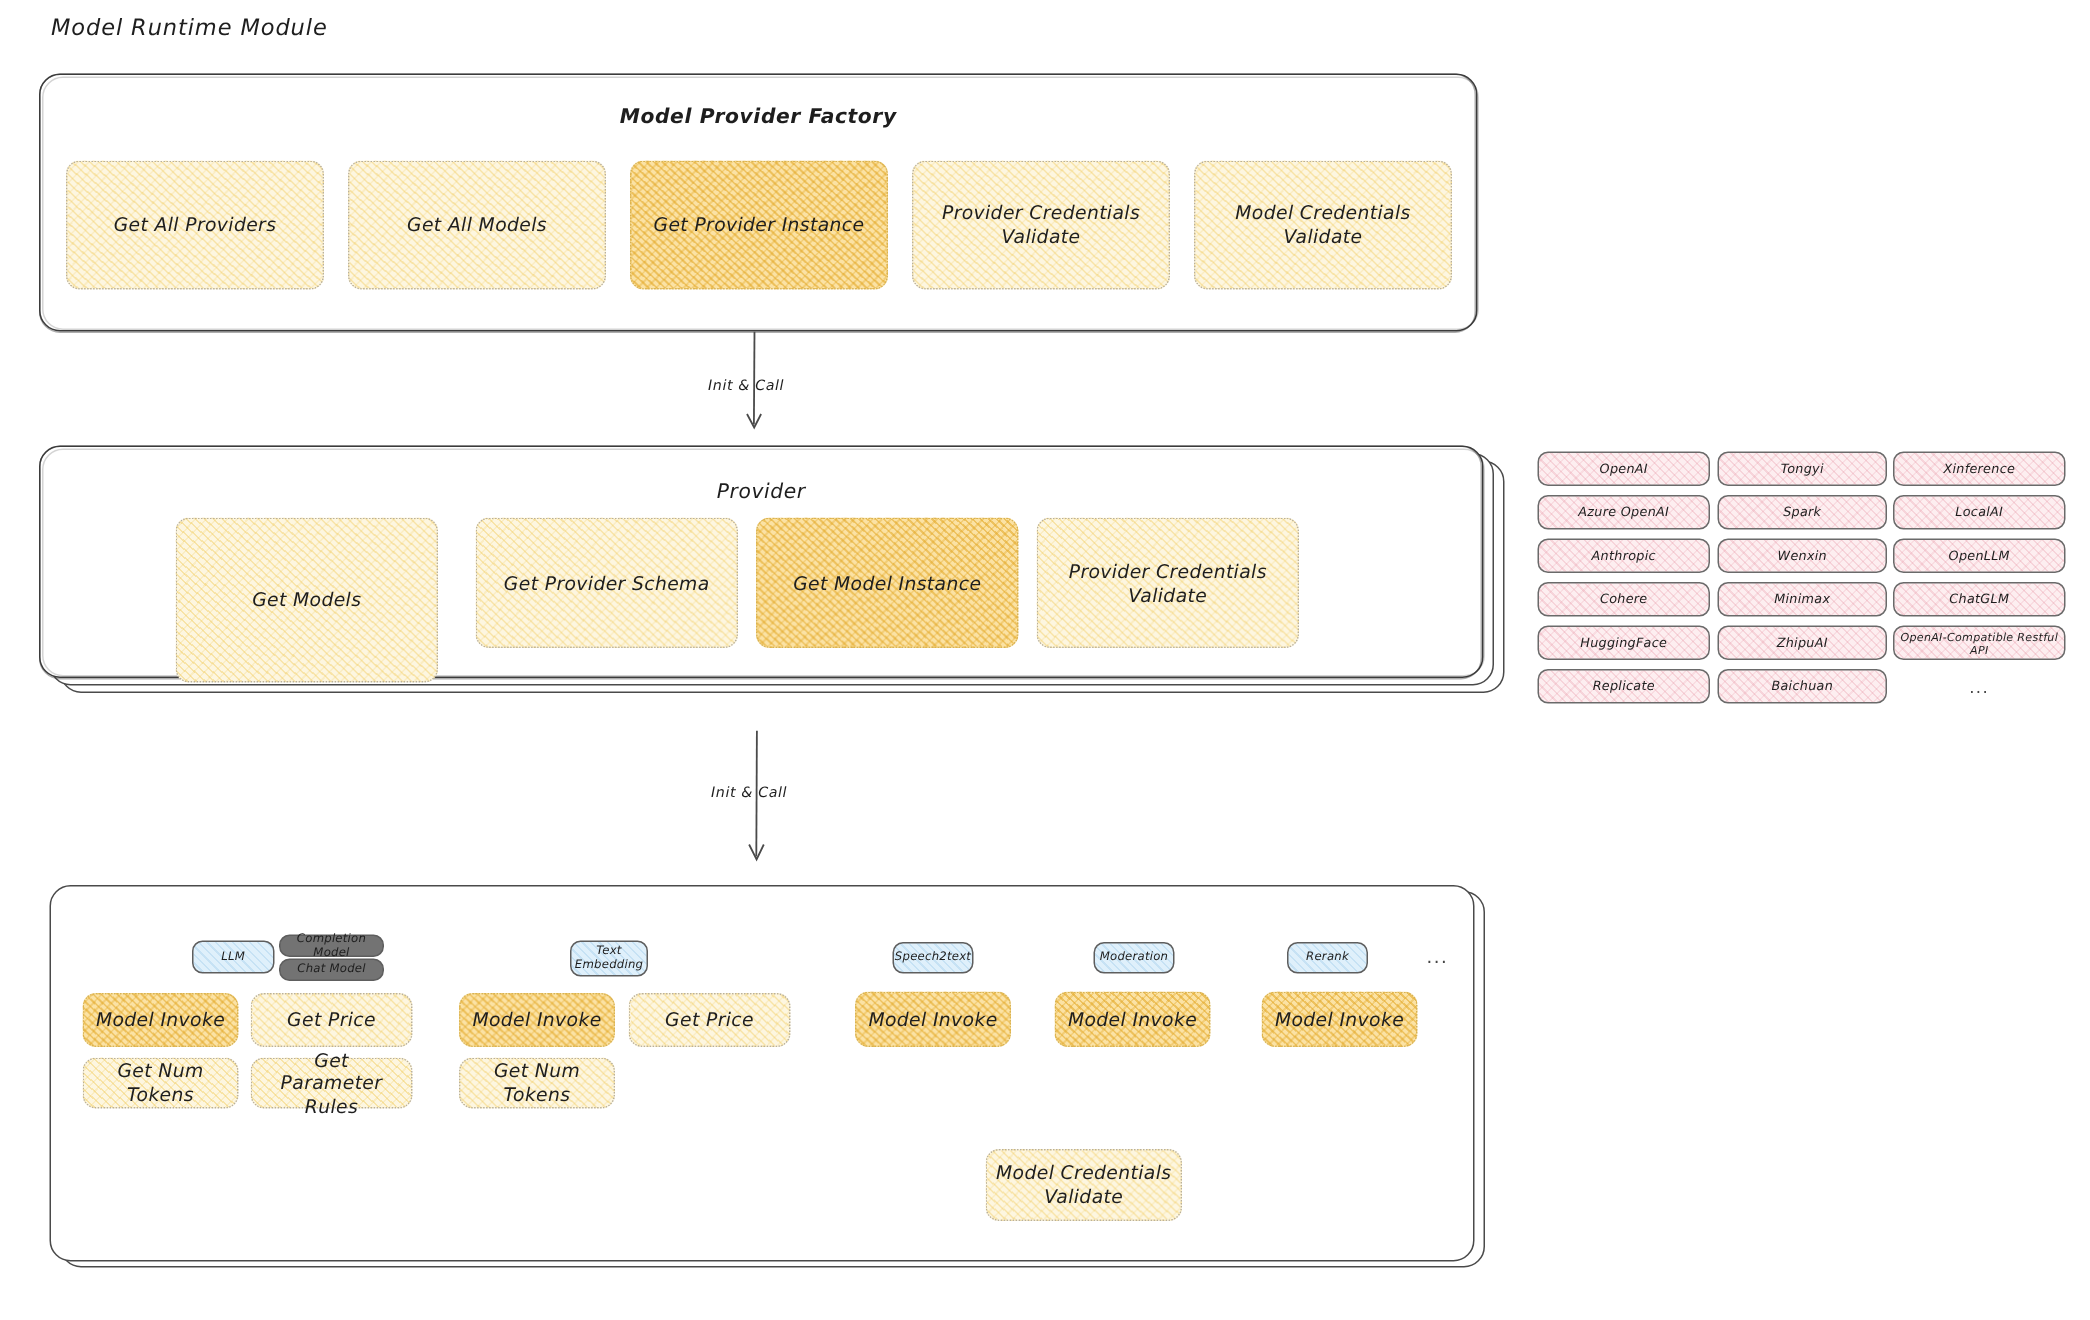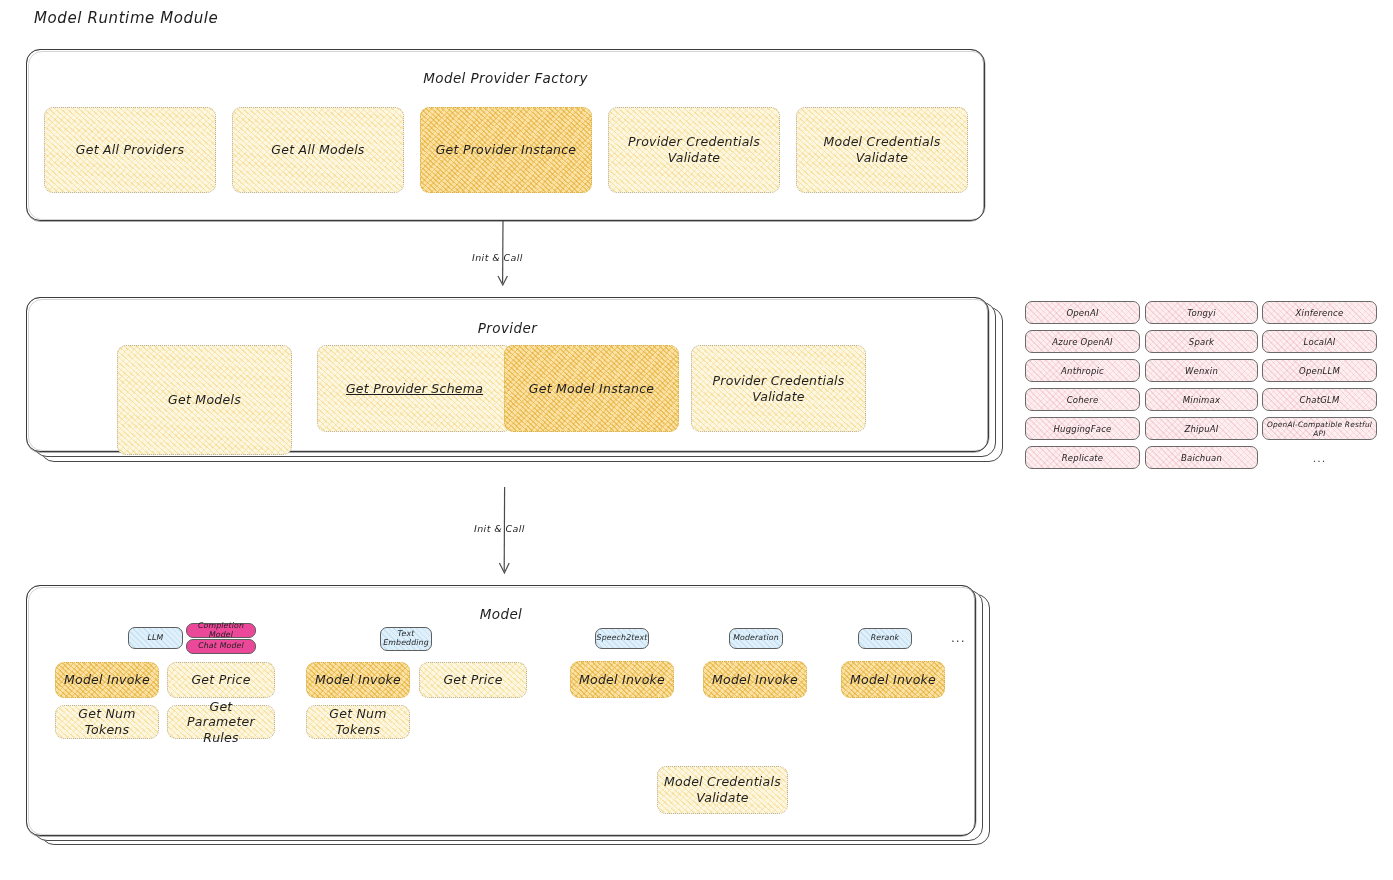--- a/index.html
+++ b/index.html
@@ -128,21 +128,21 @@
     border-radius: 7px;
     display: flex;
     align-items: center;
     justify-content: center;
     text-align: center;
     font-size: 7.8px;
     line-height: 1.15;
     color: #1e1e1e;
     font-style: italic;
     border: 1.1px solid #5e5e5e;
-    background: #ec4899;
+    background: #737373;
     padding: 1px 3px;
     letter-spacing: .15px;
   }
   .badge.blue {
     background-color: #dff0fb;
     background-image:
       repeating-linear-gradient(45deg, rgba(110,175,220,.22) 0px, rgba(110,175,220,.22) 1px, rgba(255,255,255,0) 1px, rgba(255,255,255,0) 4px);
   }
 
   
@@ -162,21 +162,21 @@
     letter-spacing: 1px;
   }
 </style>
 </head>
 <body>
 
 <div id="canvas">
 
   <div class="page-title hand">Model Runtime Module</div>
 
-  <div class="container sketch" style="left:26px; top:49px; width:959px; height:172px;">
+  <div class="container sketch" style="left:26px; top:49px; width:959px; height:172px;font-weight:bold;">
     <div class="container-title hand" style="top:20px;">Model Provider Factory</div>
   </div>
 
   <div class="box hand" style="left:44px; top:107px; width:172px; height:86px;">Get All Providers</div>
   <div class="box hand" style="left:232px; top:107px; width:172px; height:86px;">Get All Models</div>
   <div class="box strong hand" style="left:420px; top:107px; width:172px; height:86px;">Get Provider Instance</div>
   <div class="box hand" style="left:608px; top:107px; width:172px; height:86px;">Provider Credentials Validate</div>
   <div class="box hand" style="left:796px; top:107px; width:172px; height:86px;">Model Credentials Validate</div>
 
   <svg class="arrow" style="left:488px; top:221px;" width="30" height="80" viewBox="0 0 30 80">
@@ -185,21 +185,21 @@
   </svg>
   <div class="arrow-label hand" style="left:472px; top:252px;">Init &amp; Call</div>
 
   <div class="stack-layer" style="left:40px; top:307px; width:963px; height:155px;"></div>
   <div class="stack-layer" style="left:33px; top:302px; width:963px; height:155px;"></div>
   <div class="container sketch" style="left:26px; top:297px; width:963px; height:155px;">
     <div class="container-title hand" style="top:22px;">Provider</div>
   </div>
 
   <div class="box hand" style="left:117px; top:345px; width:175px; height:110px;">Get Models</div>
-  <div class="box hand" style="left:317px; top:345px; width:195px; height:87px;text-decoration:underline;">Get Provider Schema</div>
+  <div class="box hand" style="left:317px; top:345px; width:175px; height:87px;">Get Provider Schema</div>
   <div class="box strong hand" style="left:504px; top:345px; width:175px; height:87px;">Get Model Instance</div>
   <div class="box hand" style="left:691px; top:345px; width:175px; height:87px;">Provider Credentials Validate</div>
 
   <div class="chip hand" style="left:1025px; top:301px; width:115px; height:23px;">OpenAI</div>
   <div class="chip hand" style="left:1025px; top:330px; width:115px; height:23px;">Azure OpenAI</div>
   <div class="chip hand" style="left:1025px; top:359px; width:115px; height:23px;">Anthropic</div>
   <div class="chip hand" style="left:1025px; top:388px; width:115px; height:23px;">Cohere</div>
   <div class="chip hand" style="left:1025px; top:417px; width:115px; height:23px;">HuggingFace</div>
   <div class="chip hand" style="left:1025px; top:446px; width:115px; height:23px;">Replicate</div>
 
@@ -218,23 +218,20 @@
   <div class="chip-ellipsis hand" style="left:1262px; top:452px; width:115px;">...</div>
 
   <svg class="arrow" style="left:490px; top:487px;" width="30" height="100" viewBox="0 0 30 100">
     <path d="M14.6 0 L14.2 84" stroke="#4a4a4a" stroke-width="1.2" fill="none"></path>
     <path d="M9.4 76 L14.4 86 L19.2 76" stroke="#4a4a4a" stroke-width="1.2" fill="none"></path>
   </svg>
   <div class="arrow-label hand" style="left:474px; top:523px;">Init &amp; Call</div>
 
   <div class="stack-layer" style="left:40px; top:594px; width:950px; height:251px;"></div>
   <div class="stack-layer" style="left:33px; top:590px; width:950px; height:251px;"></div>
-  <div class="container sketch" style="left:26px; top:585px; width:950px; height:251px;">
-    <div class="container-title hand" style="top:20px;">Model</div>
-  </div>
 
   <div class="badge blue hand" style="left:128px; top:627px; width:55px; height:22px;">LLM</div>
   <div class="badge hand" style="left:186px; top:623px; width:70px; height:15px;">Completion Model</div>
   <div class="badge hand" style="left:186px; top:639px; width:70px; height:15px;">Chat Model</div>
 
   <div class="box strong hand" style="left:55px; top:662px; width:104px; height:36px;">Model Invoke</div>
   <div class="box hand" style="left:167px; top:662px; width:108px; height:36px;">Get Price</div>
   <div class="box hand" style="left:55px; top:705px; width:104px; height:34px;">Get Num Tokens</div>
   <div class="box hand" style="left:167px; top:705px; width:108px; height:34px;">Get Parameter Rules</div>
 

